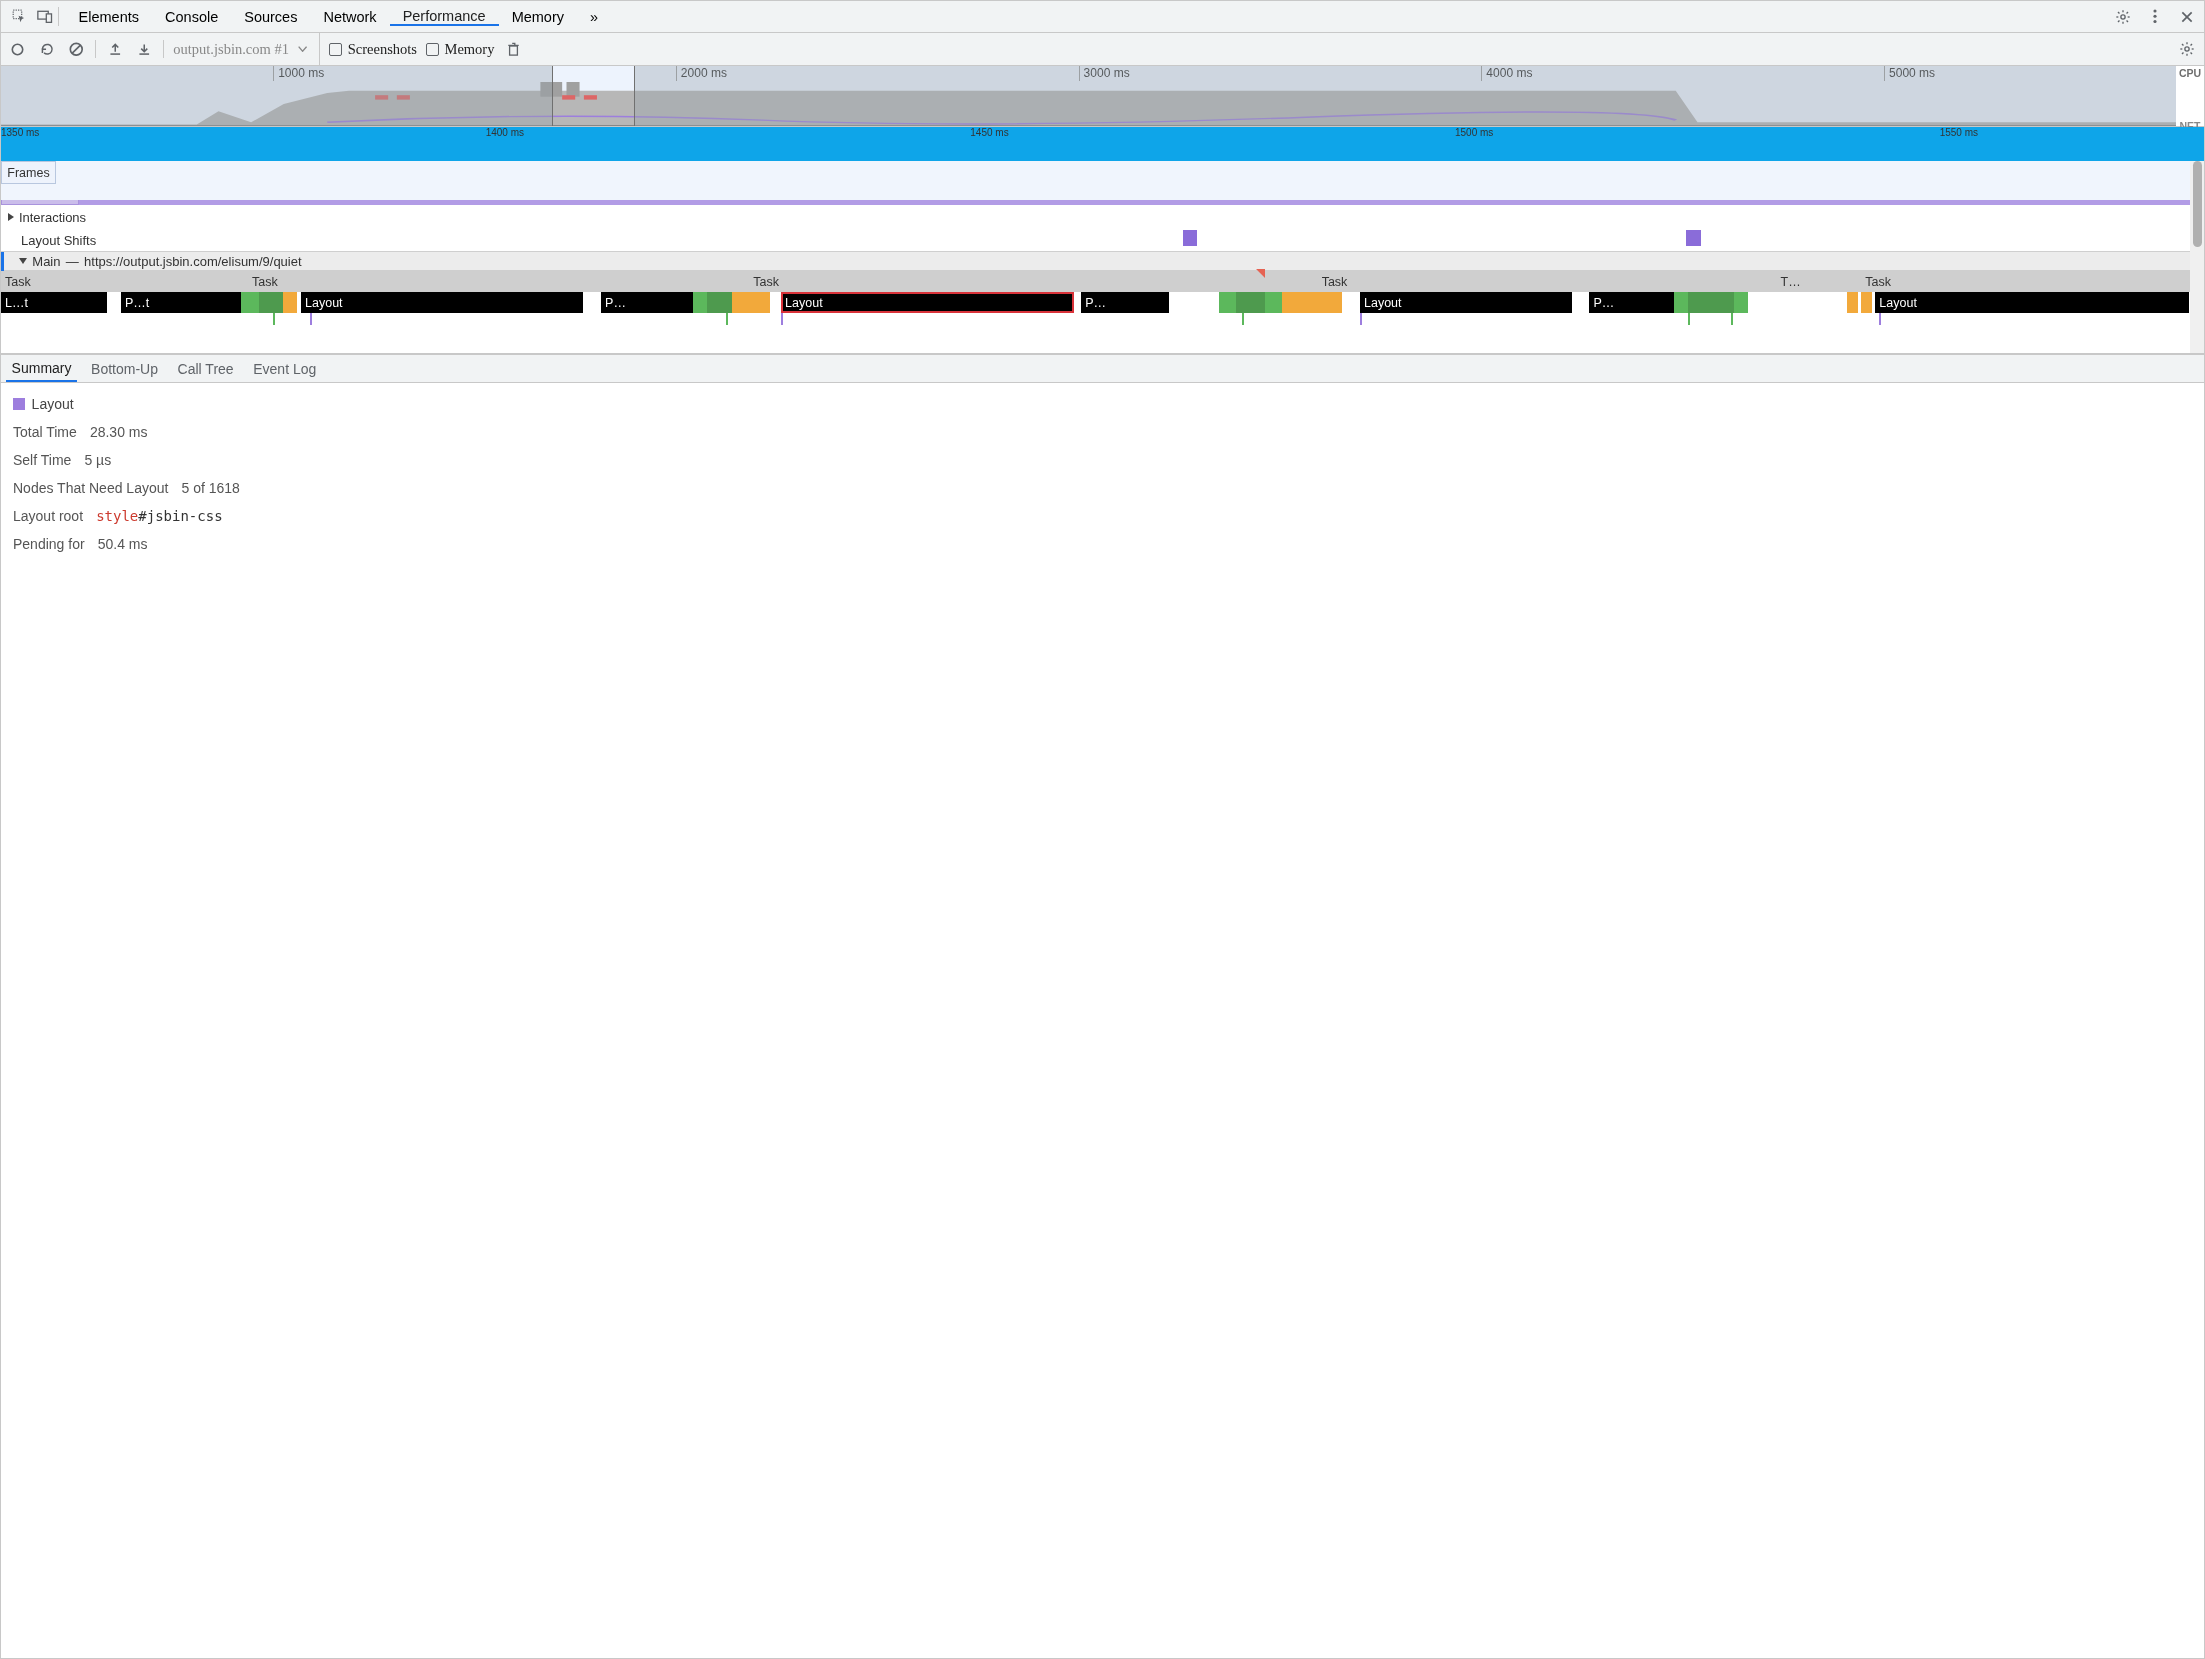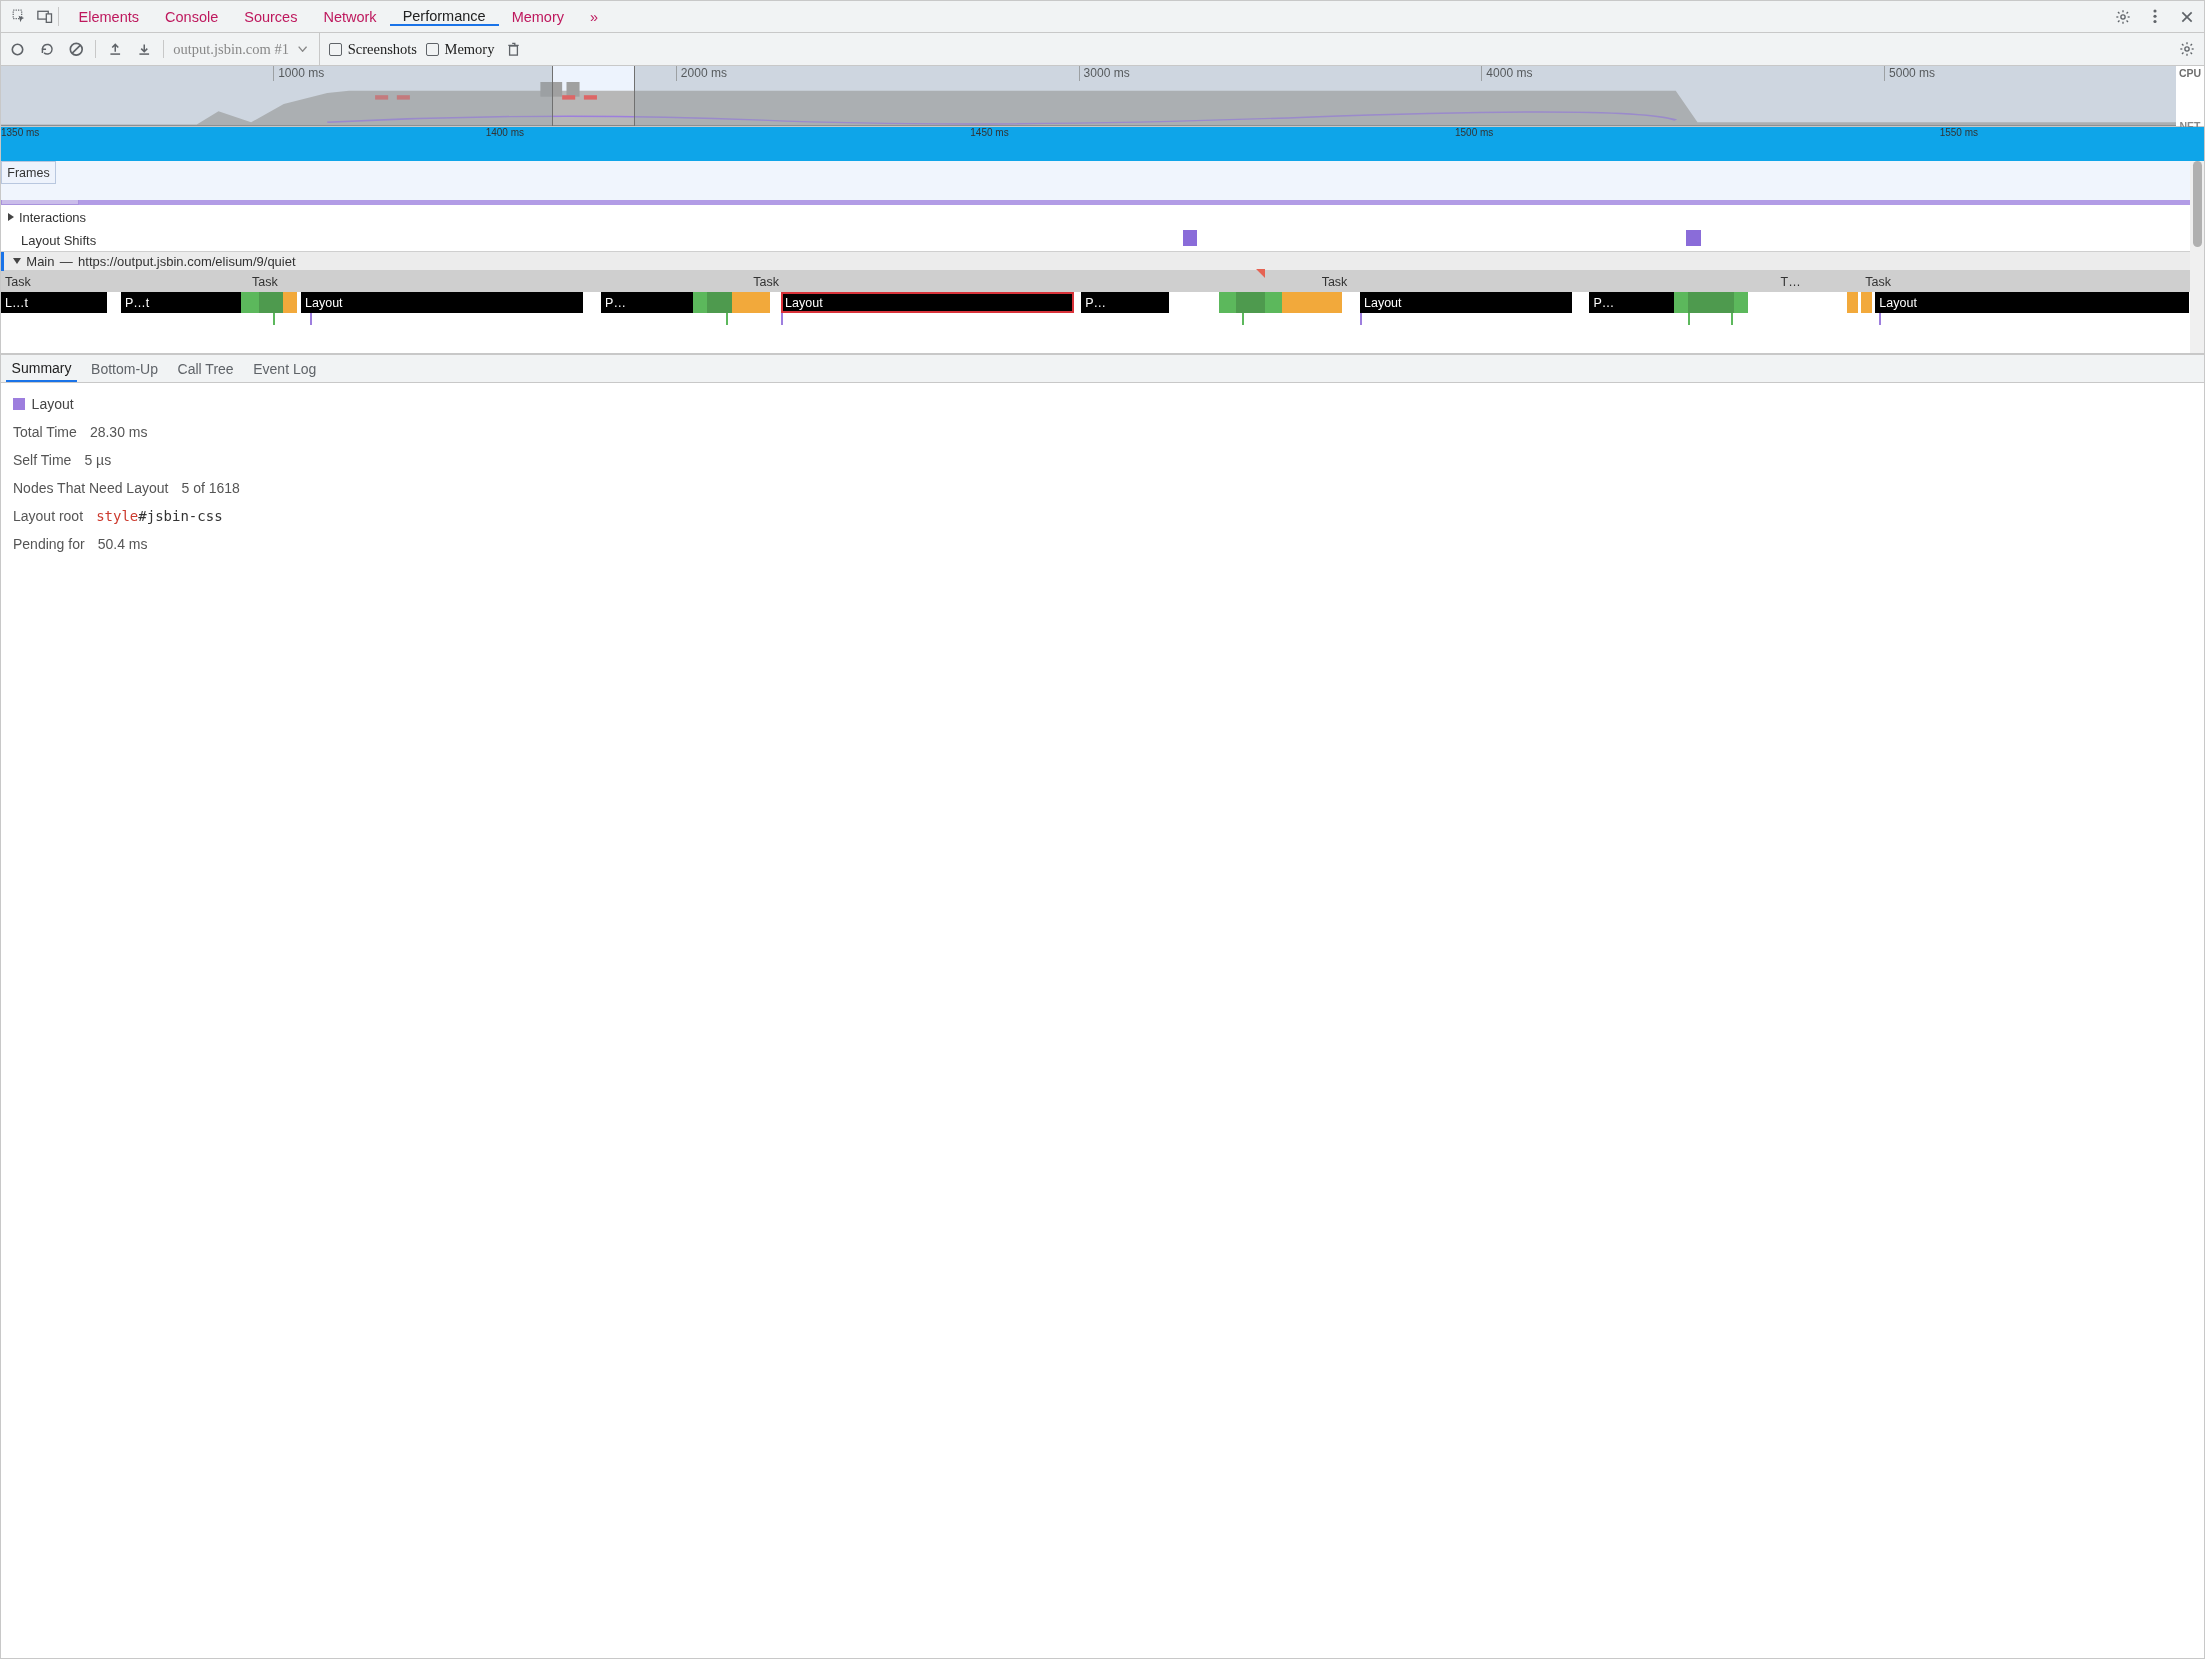--- a/index.html
+++ b/index.html
@@ -16,21 +16,21 @@
   
   .tabs-bar{
     display:flex;align-items:center;height:32px;
     background:#f1f3f4;border-bottom:0.7px solid #c8c8c8;
     padding-left:5.3px;
   }
   .tool-icon{width:26px;height:26px;display:flex;align-items:center;justify-content:center;color:#5a5a5a;}
   .tabs{display:flex;align-items:center;margin-left:6.6px;flex:1;}
   .tab{
     padding:0 13px;height:100%;display:flex;align-items:center;
-    color:#be185d;font-size:14.5px;cursor:pointer;
+    color:#000000;font-size:14.5px;cursor:pointer;
   }
   .tab.active{
     color:#222;border-bottom:2px solid #1a73e8;
   }
   .tabs-right{display:flex;align-items:center;margin-left:auto;padding-right:6.6px;gap:12px;}
   .icon-btn{width:20px;height:20px;display:flex;align-items:center;justify-content:center;color:#5f6368;cursor:pointer;}
 
   
   .toolbar{
     display:flex;align-items:center;height:33px;
@@ -117,21 +117,21 @@
   
   .int-row{height:24px;display:flex;align-items:center;padding-left:6.6px;gap:5.3px;font-size:13px;color:#333;margin-right:14.5px;}
 
   
   .ls-row{position:relative;height:22.4px;display:flex;align-items:center;padding-left:20px;font-size:13px;color:#333;margin-right:14.5px;}
   .ls-mark{position:absolute;top:1.3px;width:14.5px;height:16px;background:#8a6cd9;}
 
   
   .main-head{
     position:relative;height:20px;display:flex;align-items:center;background:#ececec;
-    padding-left:12px;gap:5.3px;font-size:13px;color:#333;
+    padding-left:18px;gap:5.3px;font-size:13px;color:#333;
     border-top:0.7px solid #cfcfcf;border-bottom:0.7px solid #cfcfcf;margin-right:14.5px;
   }
   .main-head .bluebar{
     position:absolute;left:0;top:-0.7px;bottom:-0.7px;width:2.6px;background:#1a73e8;
   }
 
   
   .task-row{position:relative;height:21px;background:#cfcfcf;margin-right:14.5px;font-size:12.5px;color:#333;}
   .task-seg{position:absolute;top:0;height:100%;display:flex;align-items:center;padding-left:4px;}
   .task-row .warn{

